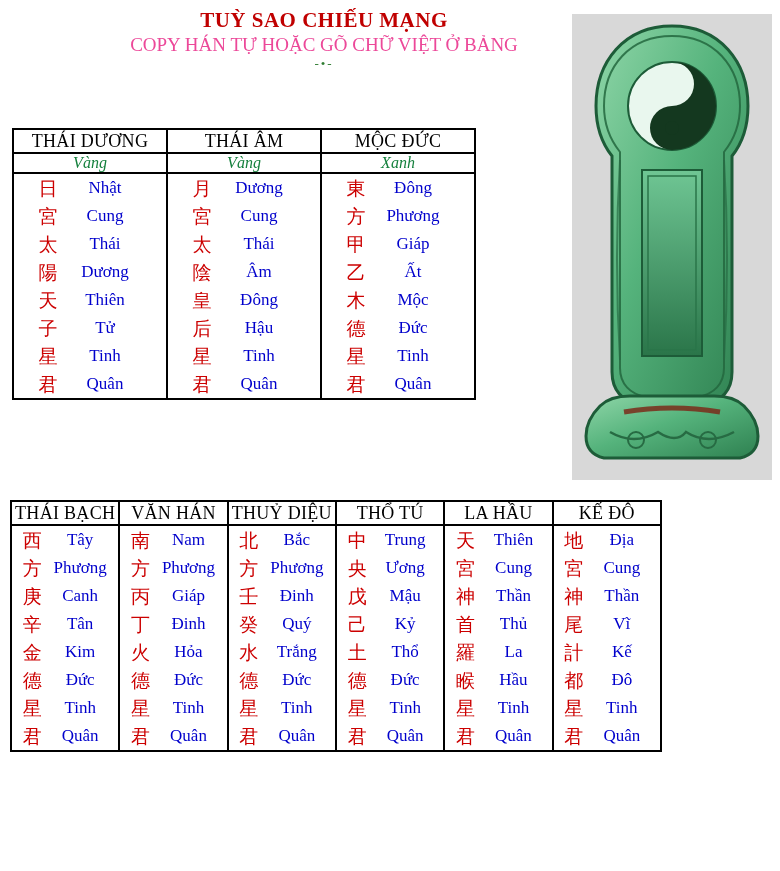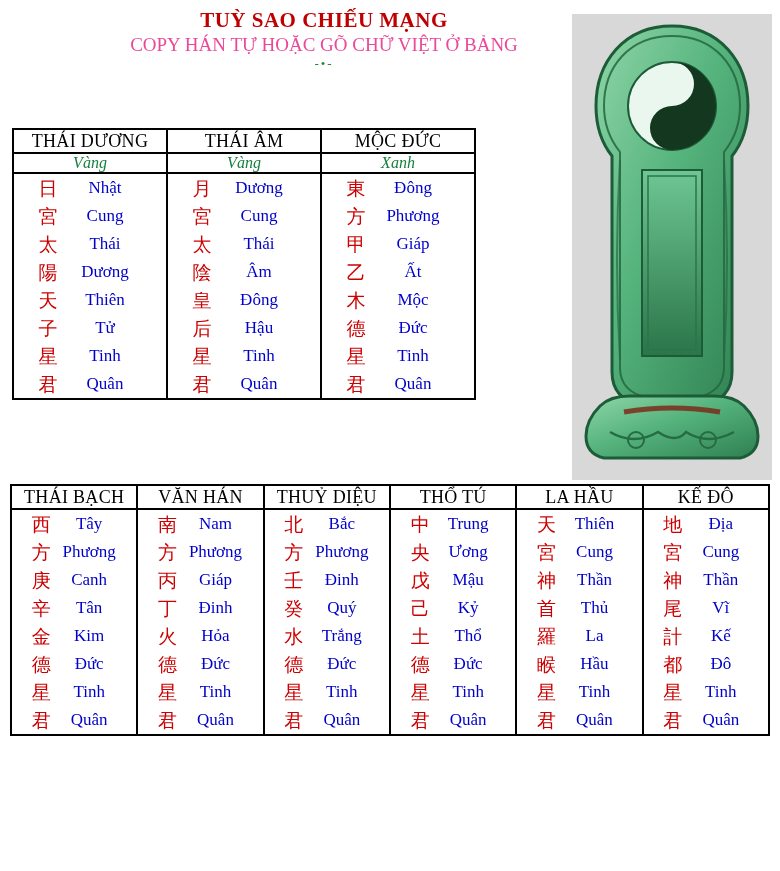--- a/index.html
+++ b/index.html
@@ -128,22 +128,22 @@
 
   #table-top {
     position: absolute;
     left: 12px;
     top: 128px;
     width: 464px;
   }
   #table-bottom {
     position: absolute;
     left: 10px;
-    top: 484px;
-    width: 760px;
+    top: 500px;
+    width: 652px;
   }
 </style>
 </head>
 <body>
 
 <div id="header">
   <div class="hdr-line1">TUỲ SAO CHIẾU MẠNG</div>
   <div class="hdr-line2">COPY HÁN TỰ HOẶC GÕ CHỮ VIỆT Ở BẢNG</div>
   <div class="hdr-orn">-•-</div>
 </div>

